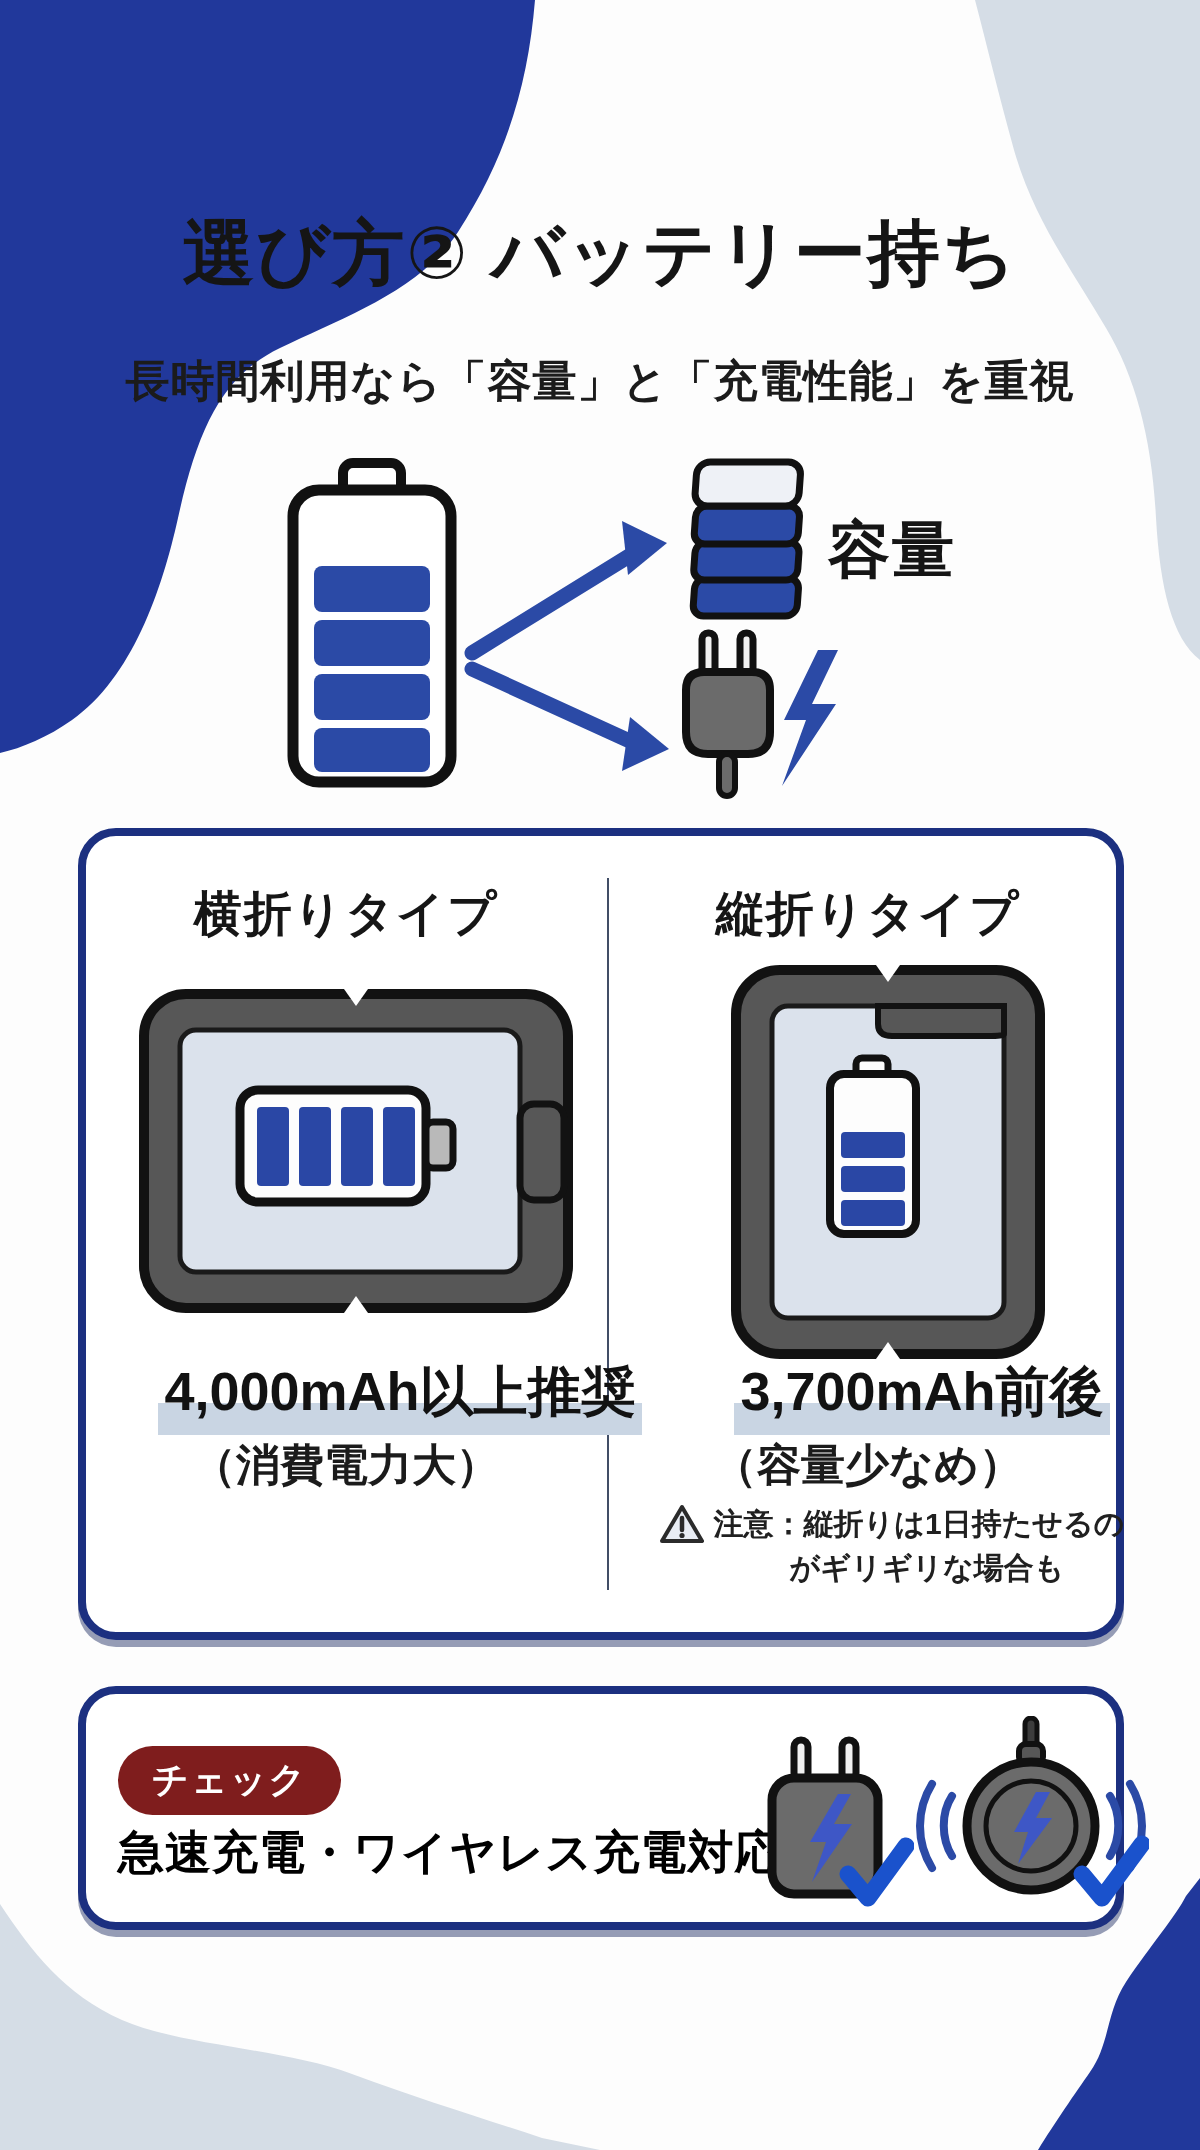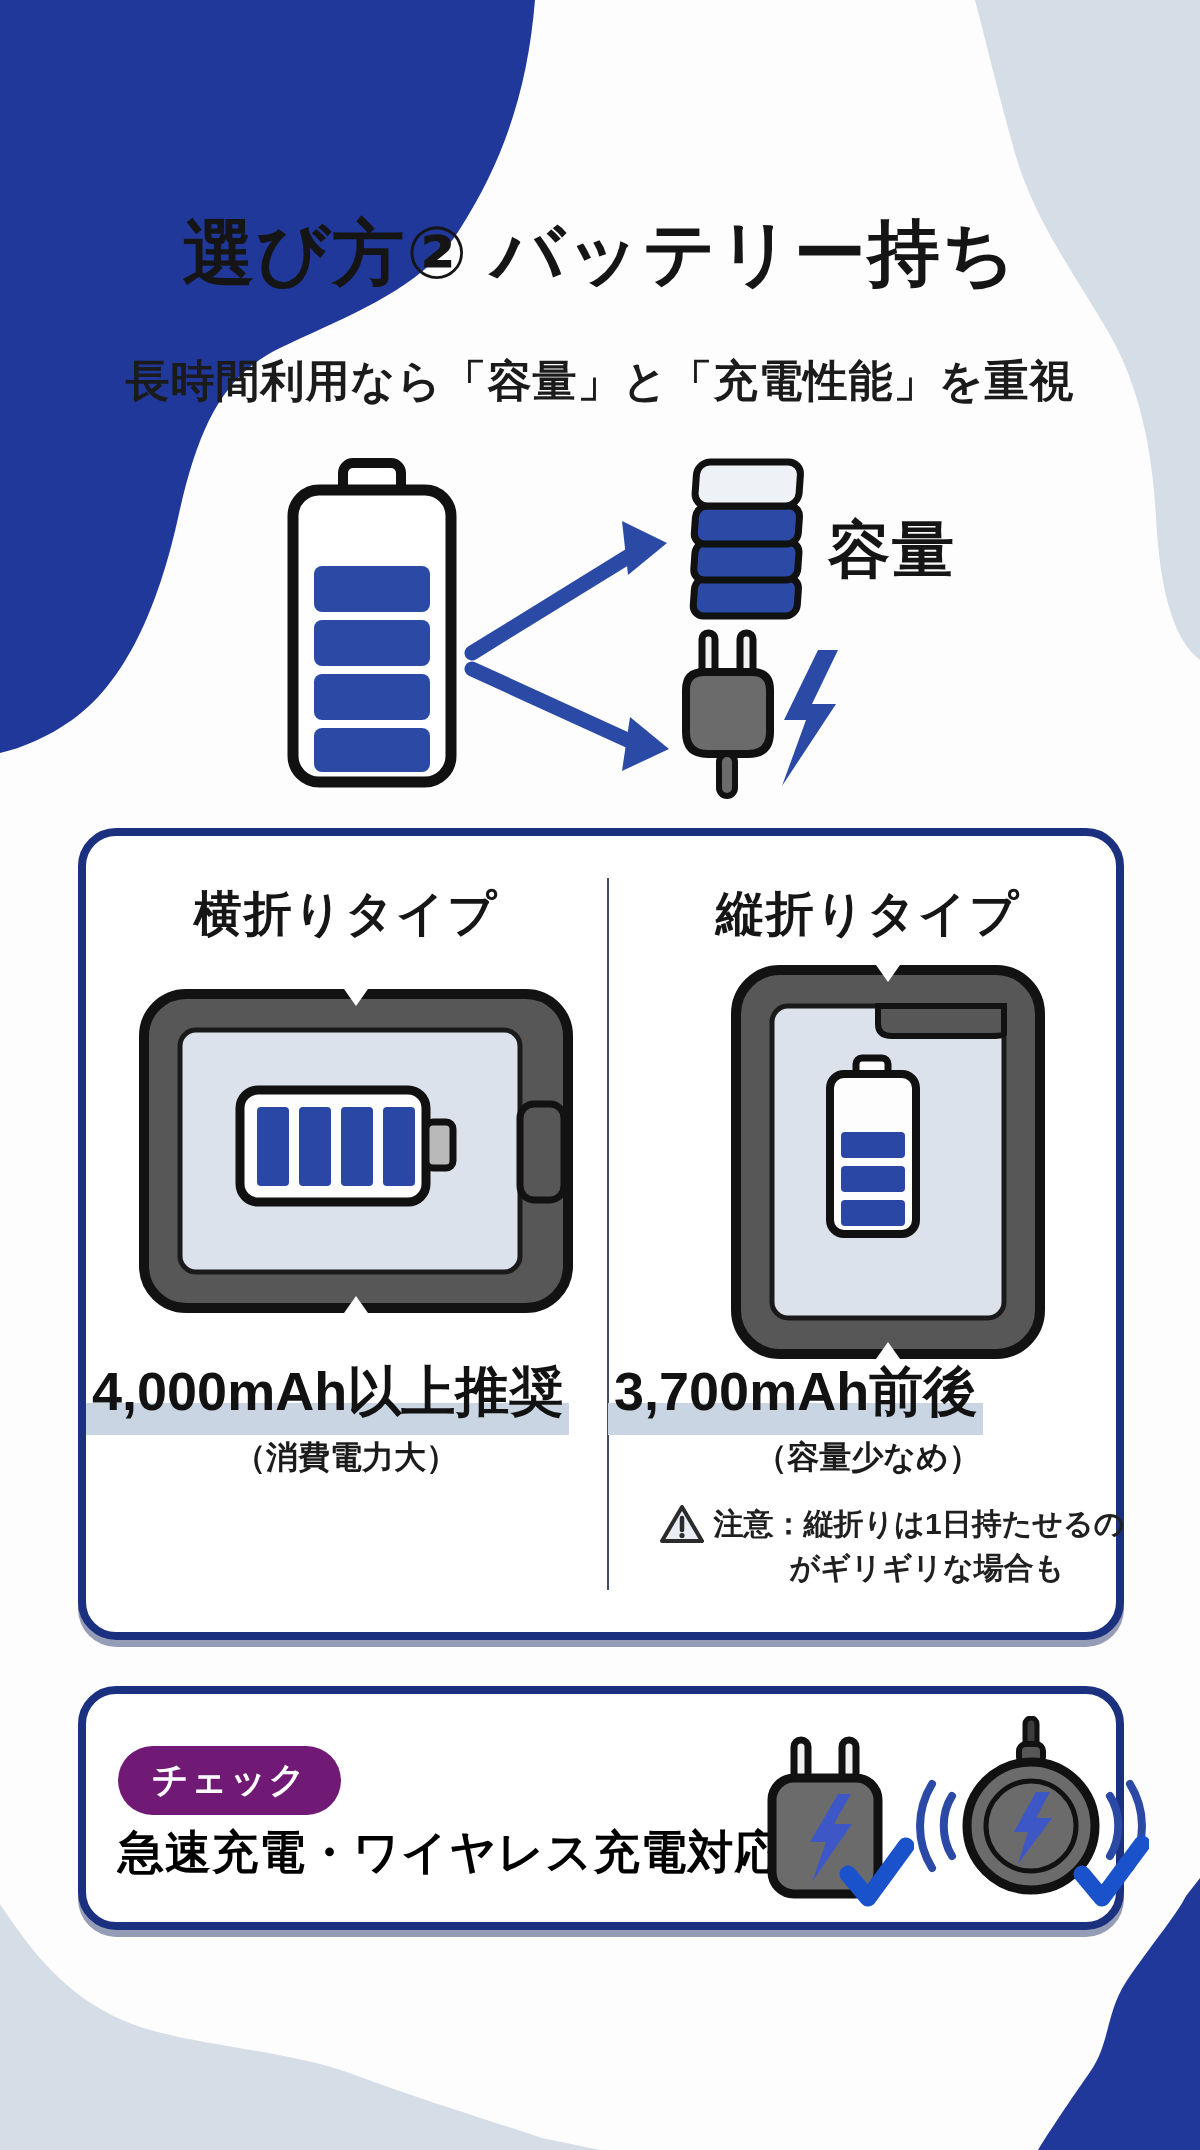--- a/index.html
+++ b/index.html
@@ -31,39 +31,39 @@
   .card-compare{top:828px;height:812px;}
   .card-check{top:1686px;height:244px;}
   .col-divider{
     position:absolute;left:521px;top:42px;bottom:42px;width:2px;
     background:#414d66;
   }
   .col-header{
     position:absolute;top:46px;width:520px;text-align:center;
     font-size:48px;font-weight:900;letter-spacing:2px;color:#161616;
   }
-  .value-line{position:absolute;width:628px;text-align:left;}
+  .value-line{position:absolute;width:628px;text-align:center;}
   .value-hl{
     display:inline-block;font-size:54px;font-weight:900;color:#121212;letter-spacing:0px;
     background:linear-gradient(to bottom,transparent 60%,#c9d5e3 60%);
     padding:0 6px 6px 6px;
   }
   .value-note{
     position:absolute;width:520px;text-align:center;
-    font-size:32px;font-weight:800;color:#1b1b1b;
+    font-size:44px;font-weight:800;color:#1b1b1b;
   }
   .warning{
     position:absolute;left:556px;top:666px;width:500px;
     font-size:30px;font-weight:800;color:#202020;line-height:1.45;
   }
   .warning-row{display:flex;align-items:center;justify-content:center;gap:10px;}
   .warning-line2{text-align:center;padding-left:70px;}
   .badge{
     position:absolute;left:32px;top:52px;
-    background:#701a75;color:#ffffff;border-radius:40px;
+    background:#7f1d1d;color:#ffffff;border-radius:40px;
     font-size:36px;font-weight:800;letter-spacing:2px;
     padding:10px 34px;
   }
   .check-text{
     position:absolute;left:32px;top:128px;
     font-size:46px;font-weight:900;letter-spacing:1px;color:#000000;
   }
 </style>
 </head>
 <body>

